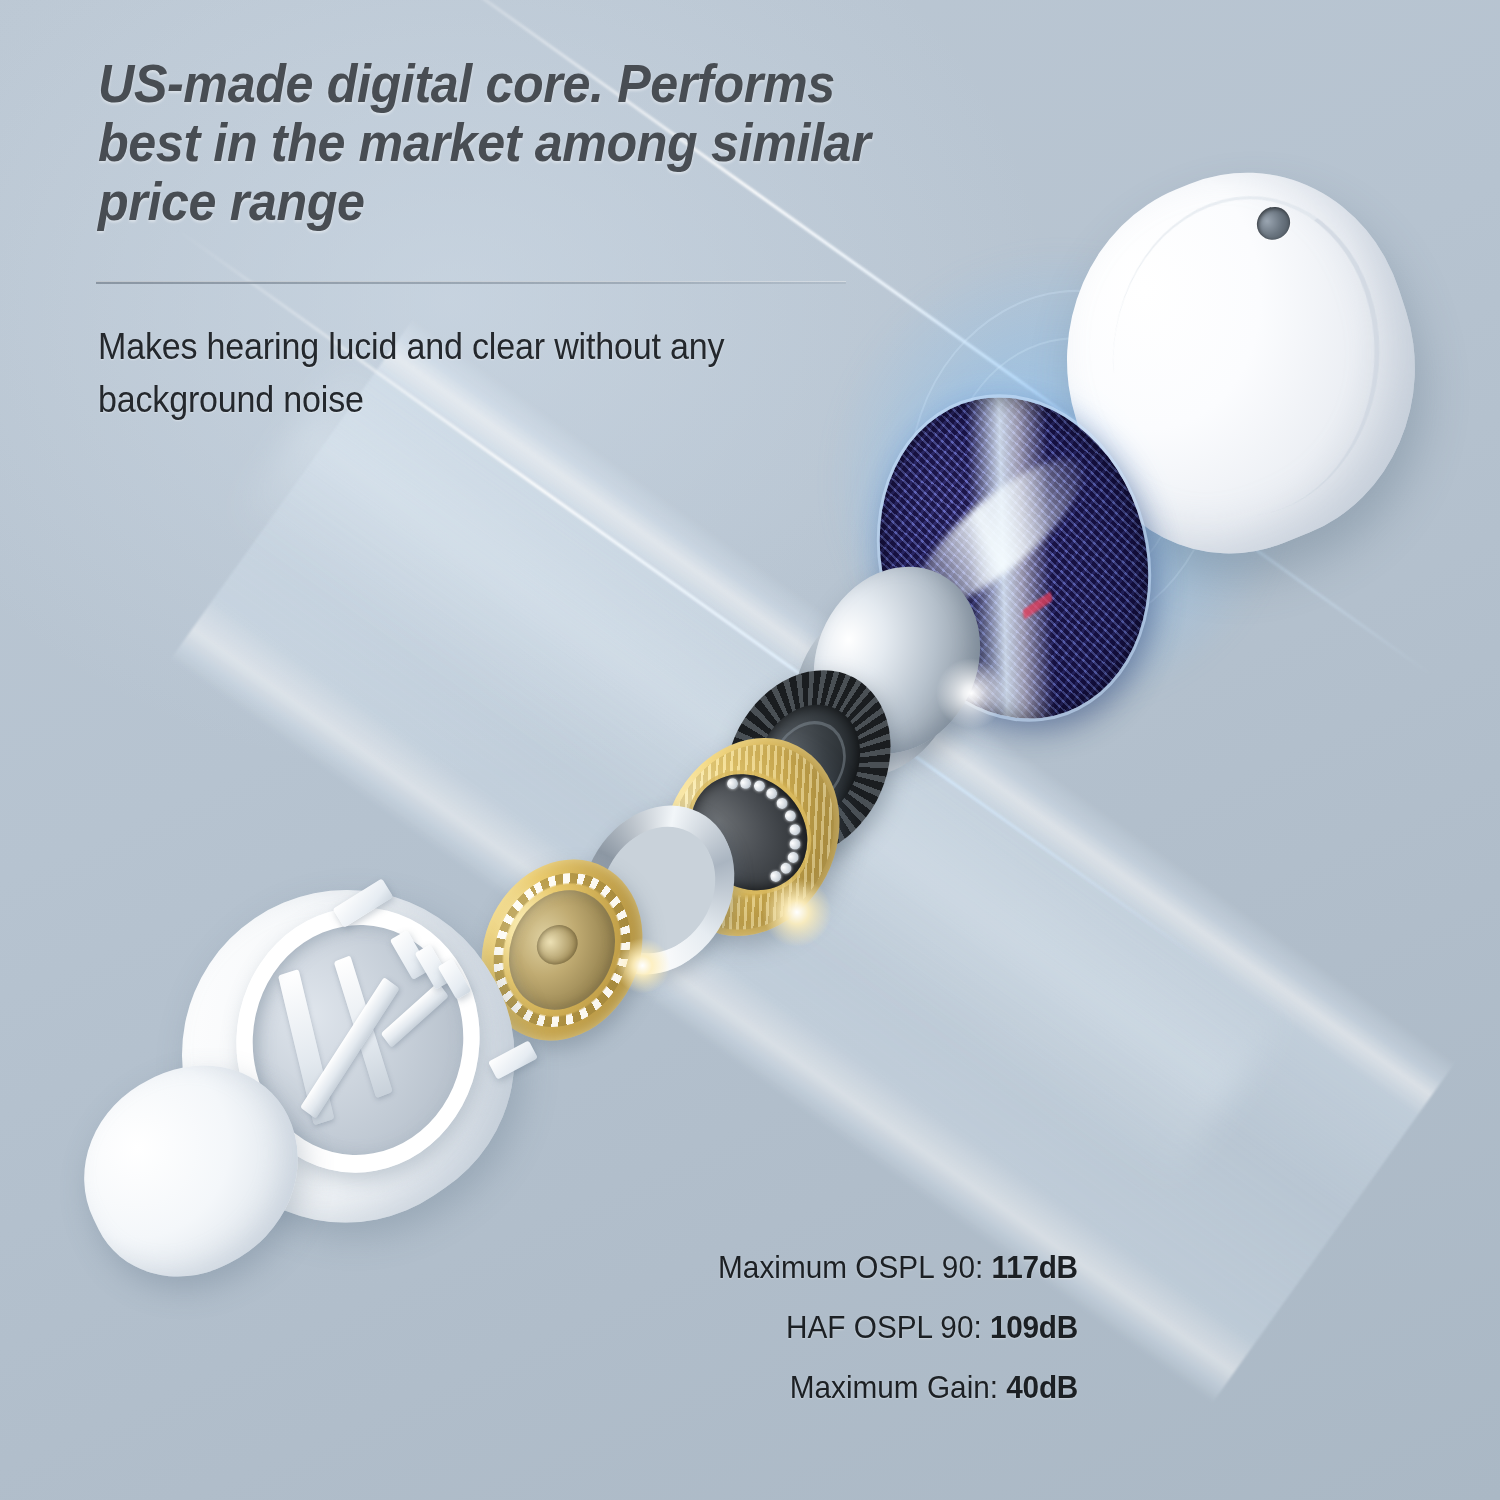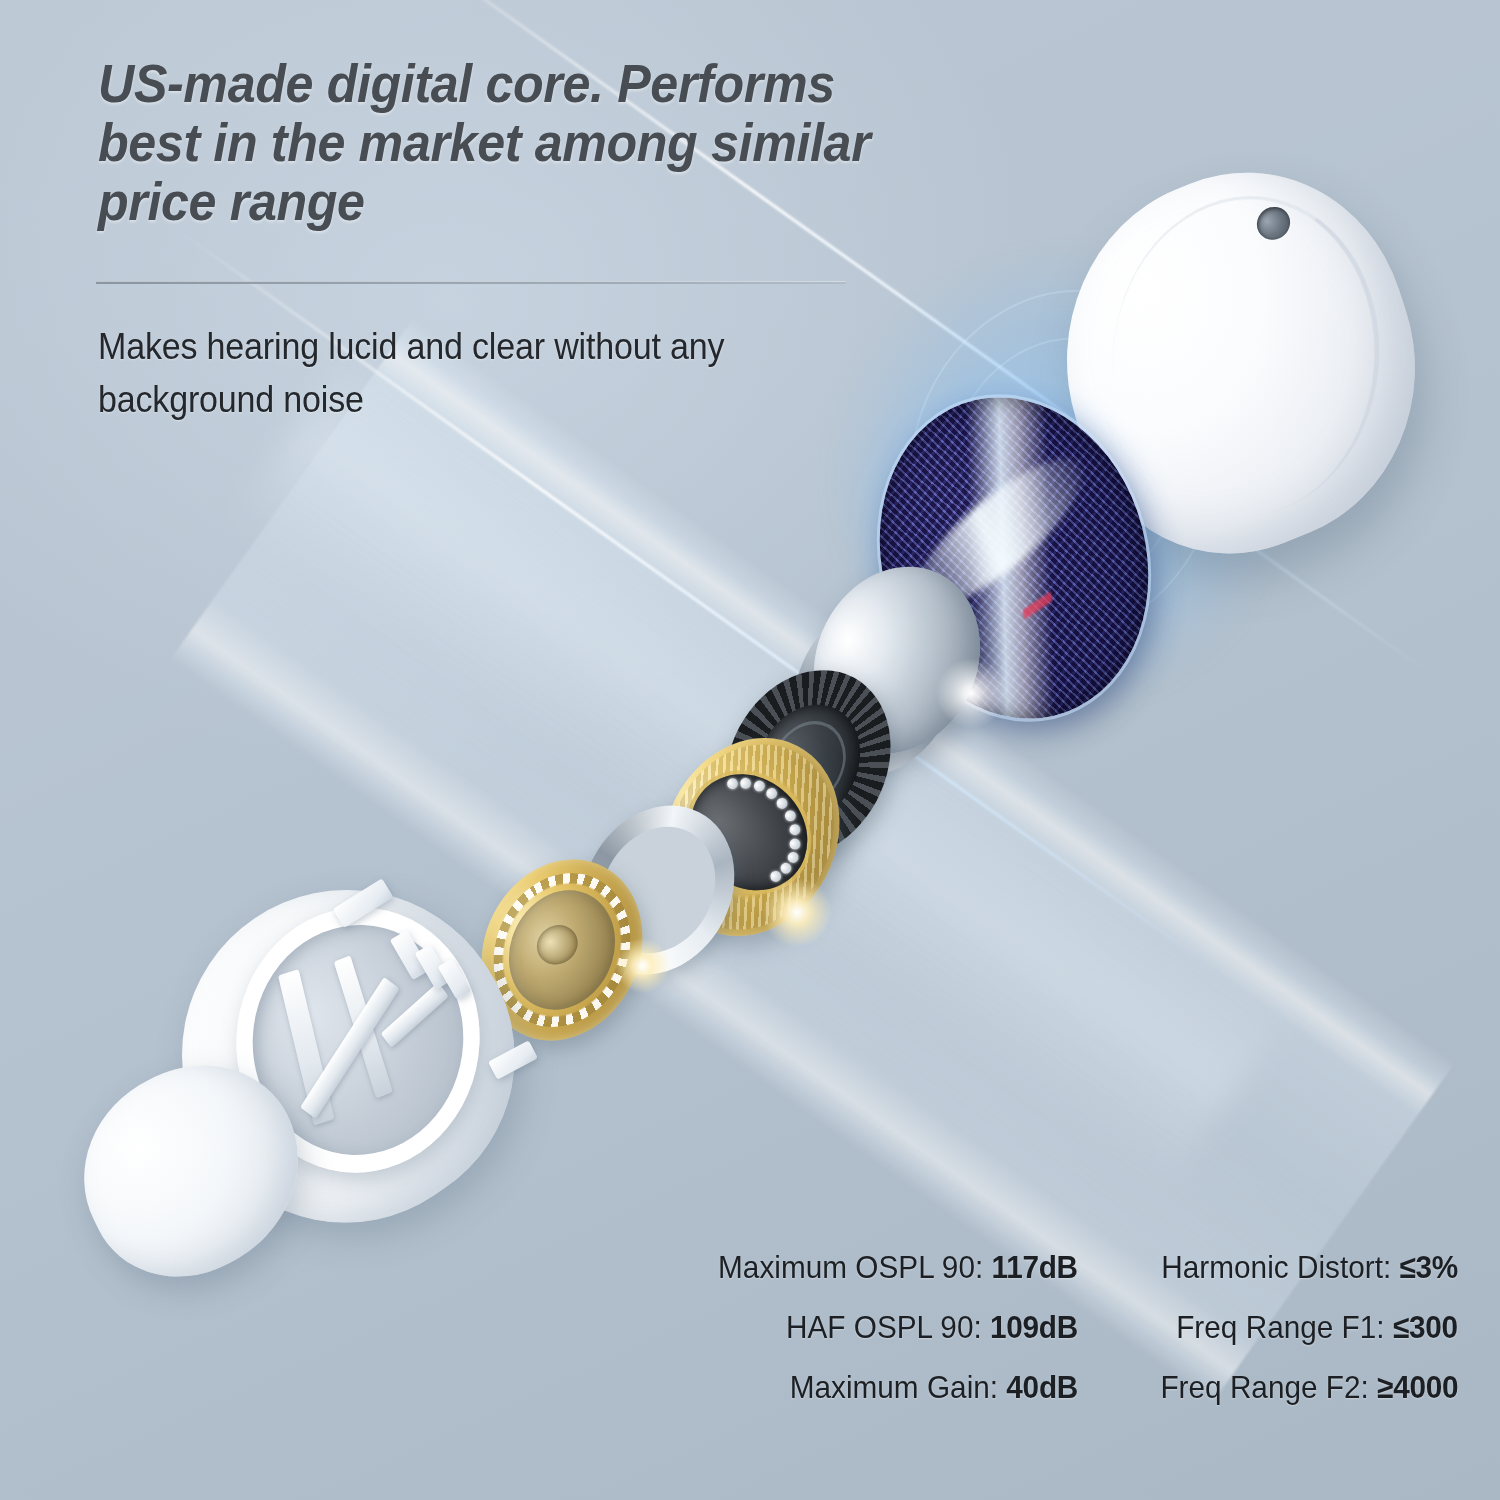--- a/index.html
+++ b/index.html
@@ -333,21 +333,21 @@
     position:absolute; left:240px; top:52px; width:34px; height:32px;
     border-radius:50%;
     background:radial-gradient(ellipse at 40% 32%, #9aa5b1 0%, #6b7681 48%, #444d56 100%);
     box-shadow:inset 0 2px 4px rgba(0,0,0,.55), 0 1px 2px rgba(255,255,255,.6);
     transform:rotate(-18deg);
   }
 
   
   #specs {
     position:absolute; left:700px; top:1248px; width:760px;
-    display:flex; gap:80px;text-align:right;
+    display:flex; gap:56px;text-align:right;
   }
   .specCol { display:flex; flex-direction:column; gap:22px; }
   .specCol.left  { width:378px; align-items:flex-end; }
   .specCol.right { width:300px; align-items:flex-end; }
   .specRow {
     font-size:32px; line-height:38px;
     color:#1c2024;
     font-stretch:condensed;
     white-space:nowrap;
     text-shadow:0 1px 2px rgba(255,255,255,.35);
@@ -455,24 +455,13 @@
     <div class="specRow">
       <span class="specLabel">Maximum OSPL 90: </span><span class="specValue">117dB</span>
     </div>
     <div class="specRow">
       <span class="specLabel">HAF OSPL 90: </span><span class="specValue">109dB</span>
     </div>
     <div class="specRow">
       <span class="specLabel">Maximum Gain: </span><span class="specValue">40dB</span>
     </div>
   </div>
-  <div class="specCol right">
-    <div class="specRow">
-      <span class="specLabel">Harmonic Distort: </span><span class="specValue">≤3%</span>
-    </div>
-    <div class="specRow">
-      <span class="specLabel">Freq Range F1: </span><span class="specValue">≤300</span>
-    </div>
-    <div class="specRow">
-      <span class="specLabel">Freq Range F2: </span><span class="specValue">≥4000</span>
-    </div>
-  </div>
 </div>
 
 </body></html>

